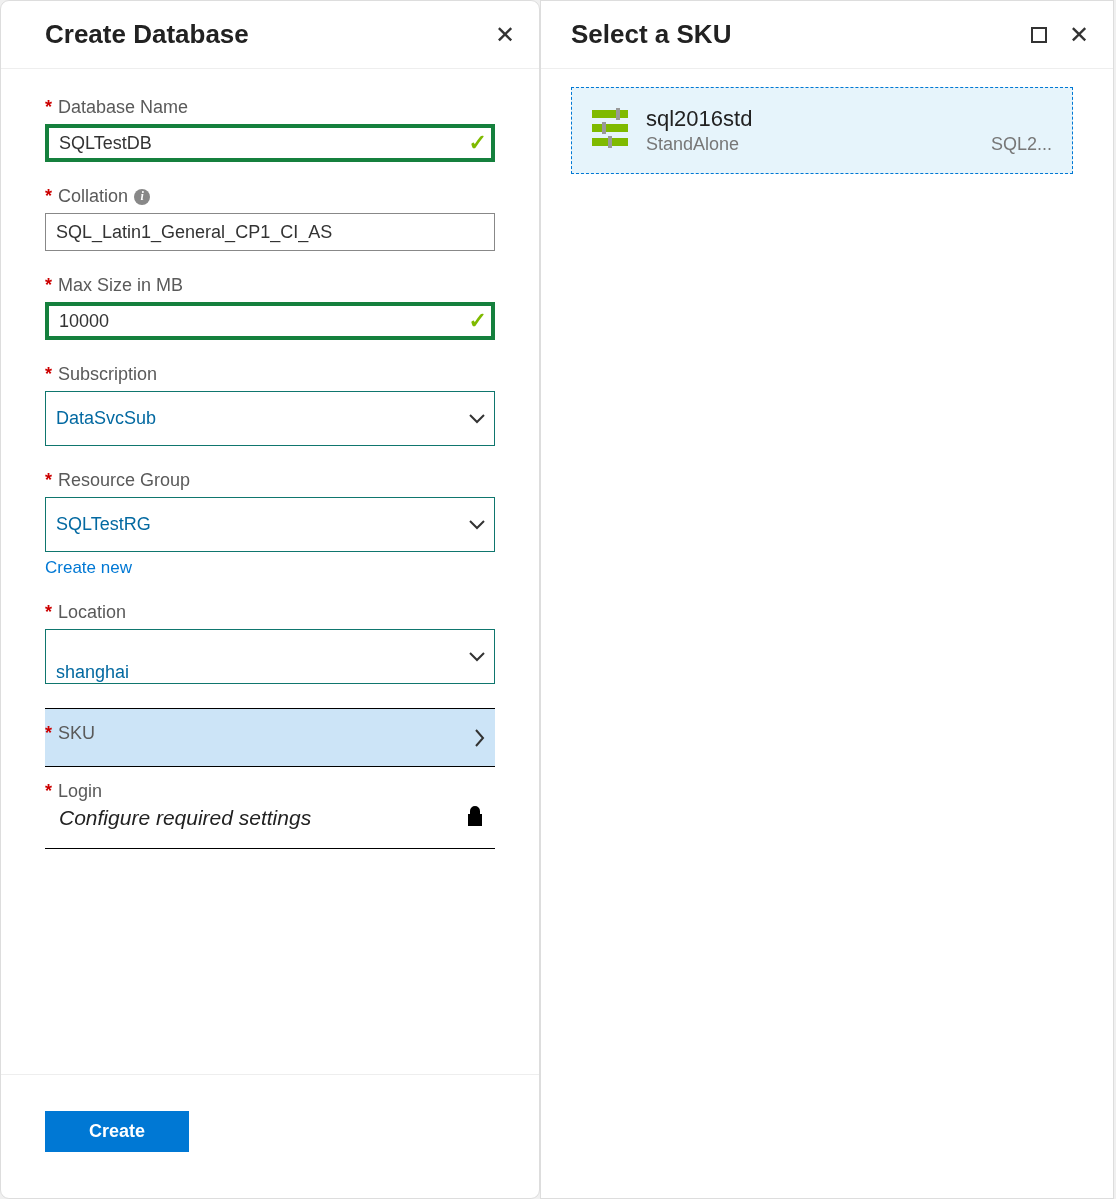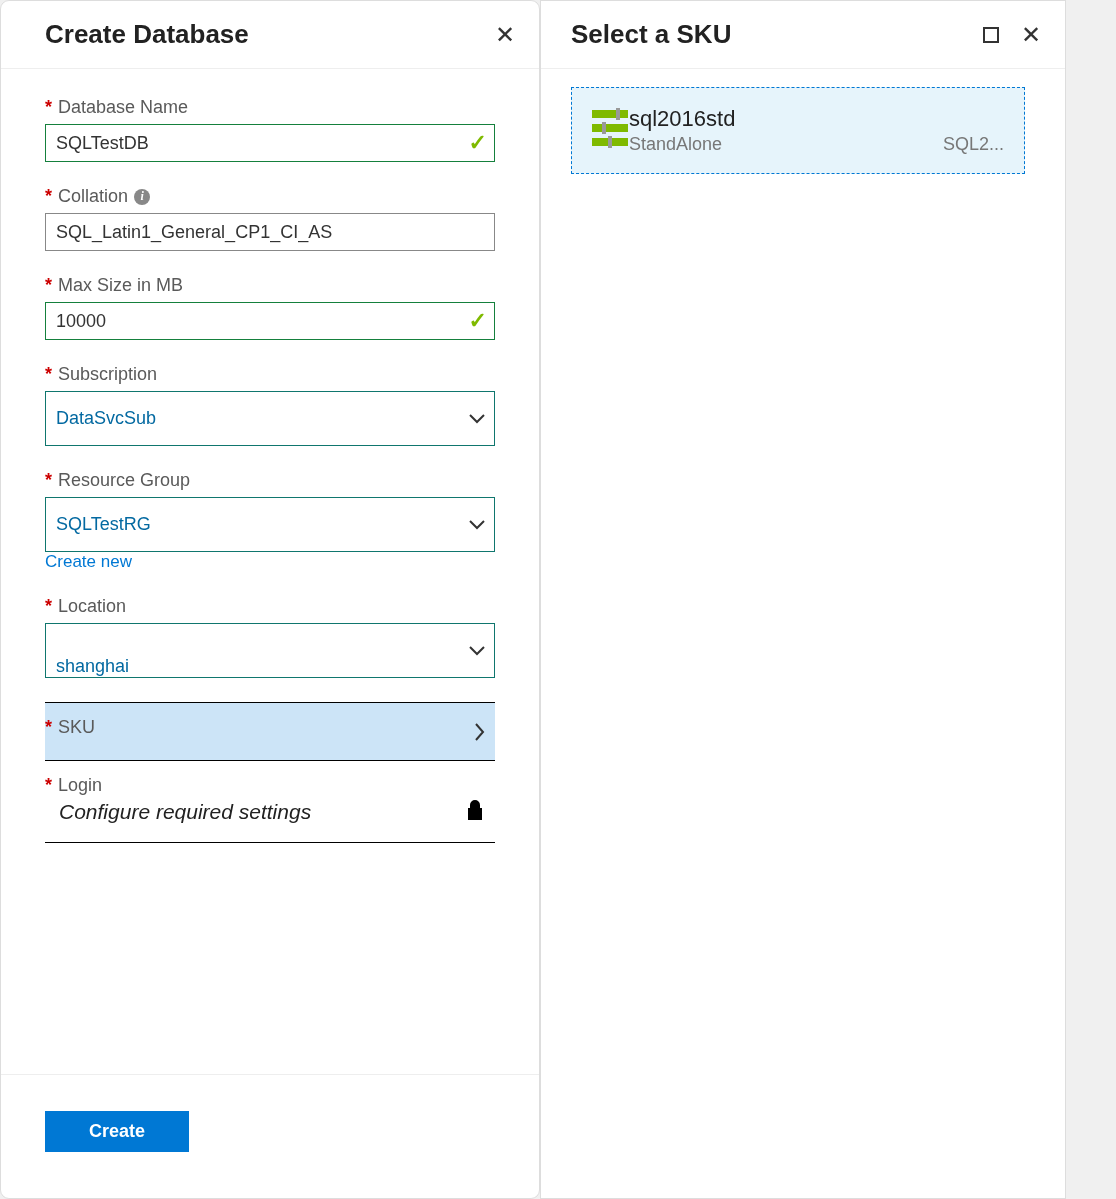--- a/index.html
+++ b/index.html
@@ -20,21 +20,21 @@
     display: flex;
     flex-direction: column;
   }
   .panel-left {
     width: 540px;
     height: 1199px;
     margin-right: 0;
     border-radius: 9px;
   }
   .panel-right {
-    width: 526px;
+    width: 574px;
     height: 1199px;
   }
   .panel-header {
     display: flex;
     align-items: center;
     justify-content: space-between;
     padding: 18px 24px 18px 44px;
     border-bottom: 1px solid #eee;
   }
   .panel-header h1 {
@@ -107,21 +107,21 @@
     padding: 0 36px 0 10px;
     font-size: 18px;
     color: #333;
     outline: none;
     position: relative;
   }
   .input-wrap {
     position: relative;
   }
   .validated {
-    border: 1px solid #15803d;
+    border: 4px solid #15803d;
   }
   .check-mark {
     position: absolute;
     right: 8px;
     top: 50%;
     transform: translateY(-50%);
     color: #7fba00;
     font-size: 22px;
     font-weight: bold;
   }
@@ -144,20 +144,21 @@
     position: absolute;
     right: 10px;
     top: 50%;
     transform: translateY(-50%);
     pointer-events: none;
   }
   .link {
     color: #0078d4;
     font-size: 17px;
     cursor: pointer;
+    margin-top: 6px;
     display: inline-block;
   }
   .blade-item {
     border-top: 1px solid #000;
     border-bottom: 1px solid #000;
     padding: 14px 10px 18px 0;
     margin-bottom: 0;
     position: relative;
     cursor: pointer;
   }
@@ -199,21 +200,21 @@
     font-size: 18px;
     font-weight: 600;
     cursor: pointer;
   }
   
   .sku-card {
     border: 1px dashed #0078d4;
     background: #e6f4fb;
     padding: 18px 20px;
     display: flex;
-    gap: 1px;
+    gap: 18px;
     align-items: flex-start;
     cursor: pointer;
     margin: 0 0 0 0;
   }
   .sku-icon {
     display: flex;
     flex-direction: column;
     gap: 6px;
     padding-top: 4px;
   }

